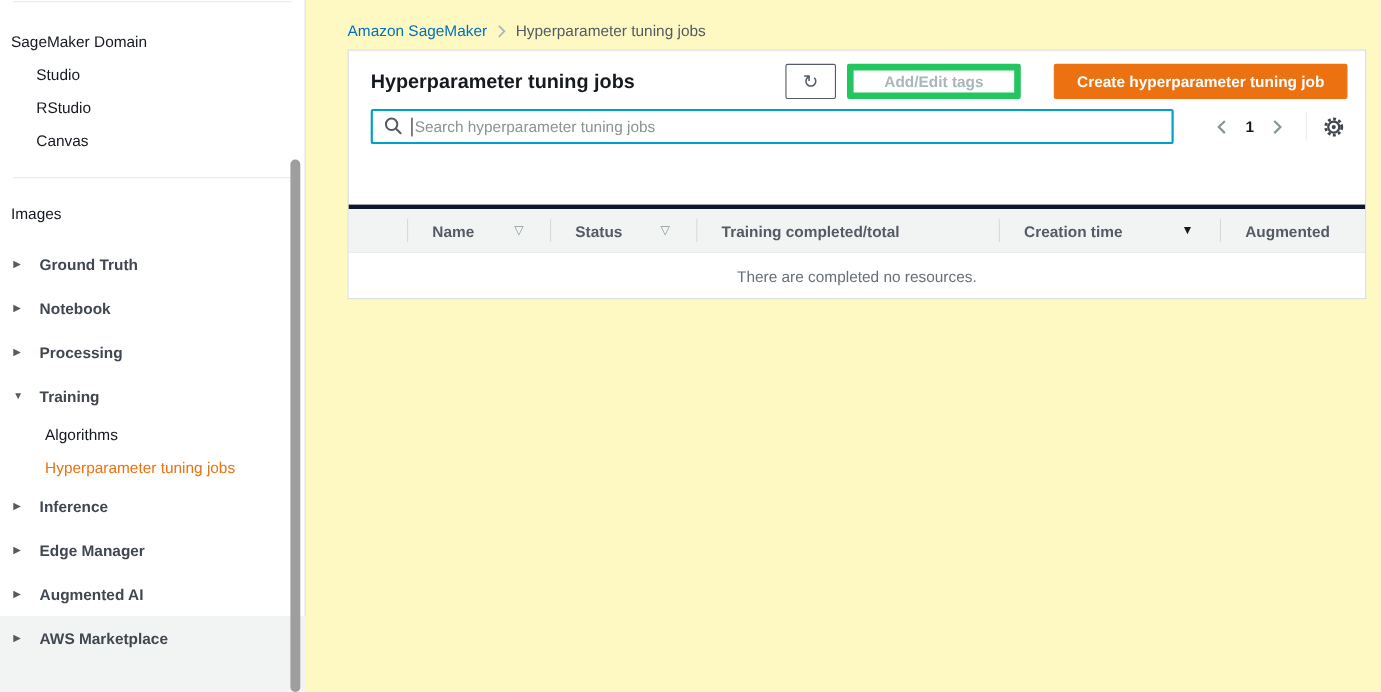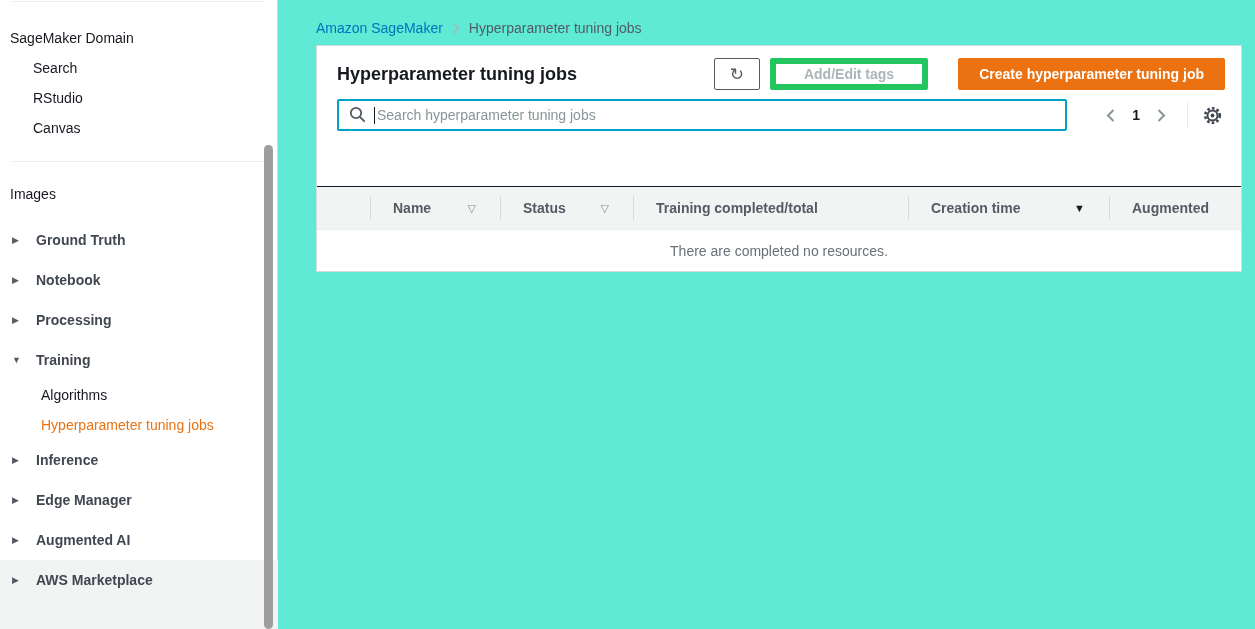--- a/index.html
+++ b/index.html
@@ -38,21 +38,21 @@
   }
   .sb-divider.mid { margin-top: 18px; }
   .sb-item.images { margin-top: 17px; }
   .sb-group { margin-top: 11px; }
   .sb-scroll-thumb {
     position: absolute; left: 264px; top: 145px; width: 9px; height: 484px;
     background: #9e9e9e; border-radius: 5px;
   }
 
   
-  .main { position: absolute; left: 278px; top: 0; right: 0; bottom: 0; background: #5eead4; }
+  .main { position: absolute; left: 278px; top: 0; right: 0; bottom: 0; background: #fef9c3; }
   .breadcrumb {
     position: absolute; left: 38px; top: 20px;
     display: flex; align-items: center; gap: 9px; font-size: 14px;
   }
   .breadcrumb .crumb-link { color: #0073bb; cursor: pointer; text-decoration: none; }
   .breadcrumb .crumb-current { color: #545b64; }
 
   .panel {
     position: absolute; left: 38px; top: 45px; width: 926px; height: 227px;
     background: #ffffff; border: 1px solid #d5dbdb;
@@ -96,21 +96,21 @@
   .pager { display: flex; align-items: center; }
   .pager .pg-btn {
     background: none; border: none; padding: 0 6px; cursor: default; line-height: 0;
   }
   .pager .pg-num { font-weight: bold; color: #16191f; padding: 0 10px; cursor: pointer; }
   .pager .pg-sep { width: 1px; height: 26px; background: #eaeded; margin: 0 12px 0 14px; }
   .settings-btn { background: none; border: none; cursor: pointer; line-height: 0; padding: 2px; }
 
   .table-head {
     position: absolute; top: 140px; left: 0; right: 0; height: 44px;
-    background: #f2f3f3; border-top: 1px solid #0f172a; border-bottom: 1px solid #eaeded;
+    background: #f2f3f3; border-top: 4px solid #0f172a; border-bottom: 1px solid #eaeded;
     display: flex; align-items: stretch;
   }
   .th {
     display: flex; align-items: center; position: relative;
     font-weight: bold; color: #545b64; padding-left: 23px;
   }
   .th .th-label { flex: 1 1 auto; }
   .th.divided::before {
     content: ""; position: absolute; left: 0; top: 9px; bottom: 9px;
     width: 1px; background: #d5dbdb;
@@ -132,21 +132,21 @@
 </style>
 </head>
 <body>
 
 <div class="app">
 
   <aside class="sidebar">
     <div class="sb-divider top"></div>
 
     <a class="sb-item lvl1 first">SageMaker Domain</a>
-    <a class="sb-item lvl2">Search</a>
+    <a class="sb-item lvl2">Studio</a>
     <a class="sb-item lvl2">RStudio</a>
     <a class="sb-item lvl2">Canvas</a>
 
     <div class="sb-divider mid"></div>
 
     <a class="sb-item lvl1 images">Images</a>
 
     <div class="sb-group">
       <a class="sb-item expandable">
         <span class="arrow">▶</span>

